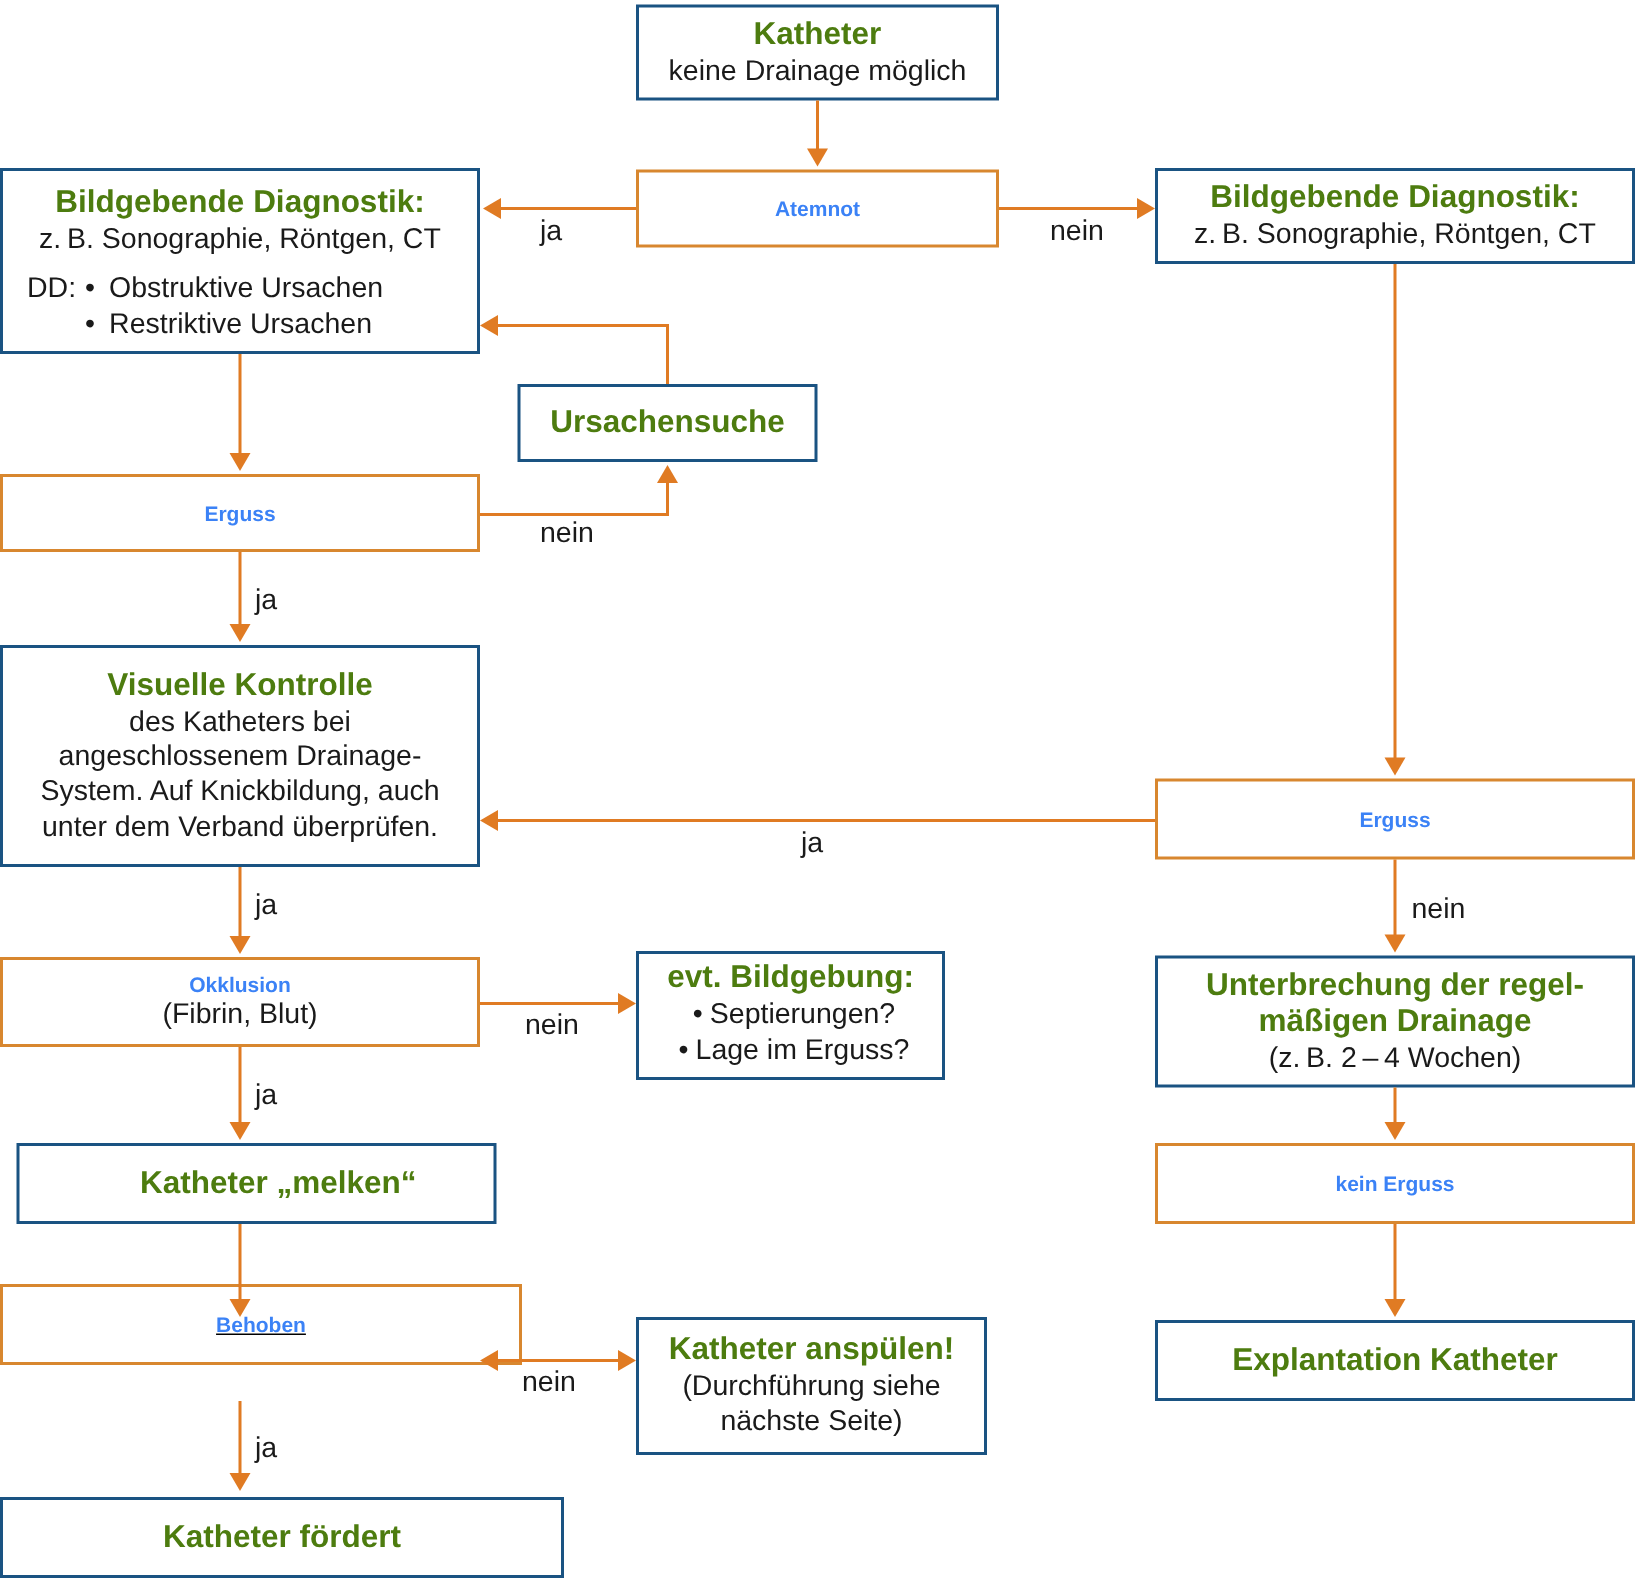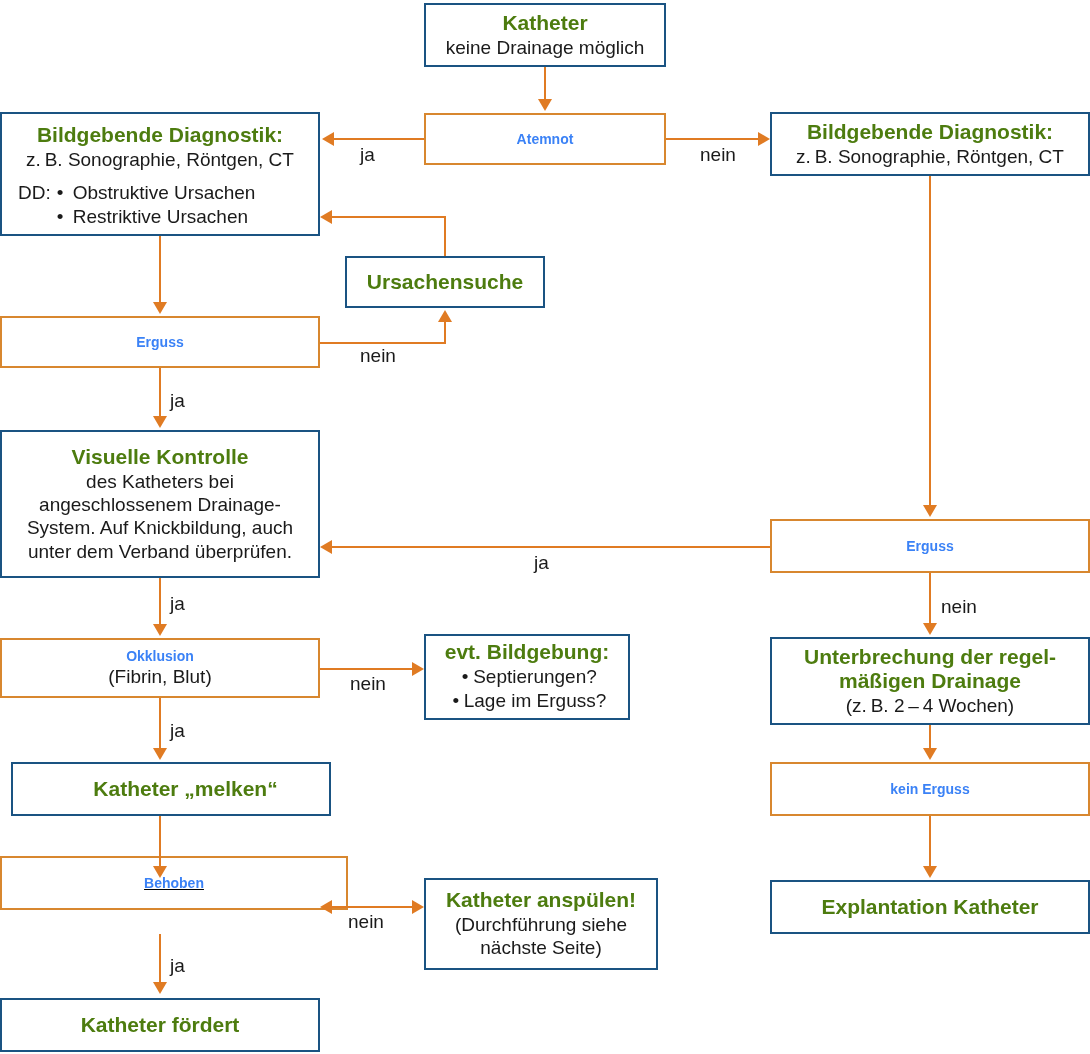--- a/index.html
+++ b/index.html
@@ -95,21 +95,21 @@
 
   <div class="node orange" style="left:0px;top:856px;width:348px;height:54px;text-decoration:underline;">
     <div class="t-title-orange">Behoben</div>
   </div>
 
   <div class="node blue" style="left:424px;top:878px;width:234px;height:92px;">
     <div class="t-title-blue">Katheter anspülen!</div>
     <div class="t-sub" style="padding:0 10px;">(Durchführung siehe nächste Seite)</div>
   </div>
 
-  <div class="node blue" style="left:0px;top:998px;width:320px;height:54px;">
+  <div class="node blue" style="left:0px;top:998px;width:376px;height:54px;">
     <div class="t-title-blue">Katheter fördert</div>
   </div>
 
   <div class="node orange" style="left:770px;top:519px;width:320px;height:54px;">
     <div class="t-title-orange">Erguss</div>
   </div>
 
   <div class="node blue" style="left:770px;top:637px;width:320px;height:88px;">
     <div class="t-title-blue">Unterbrechung der regel-</div>
     <div class="t-title-blue">mäßigen Drainage</div>

